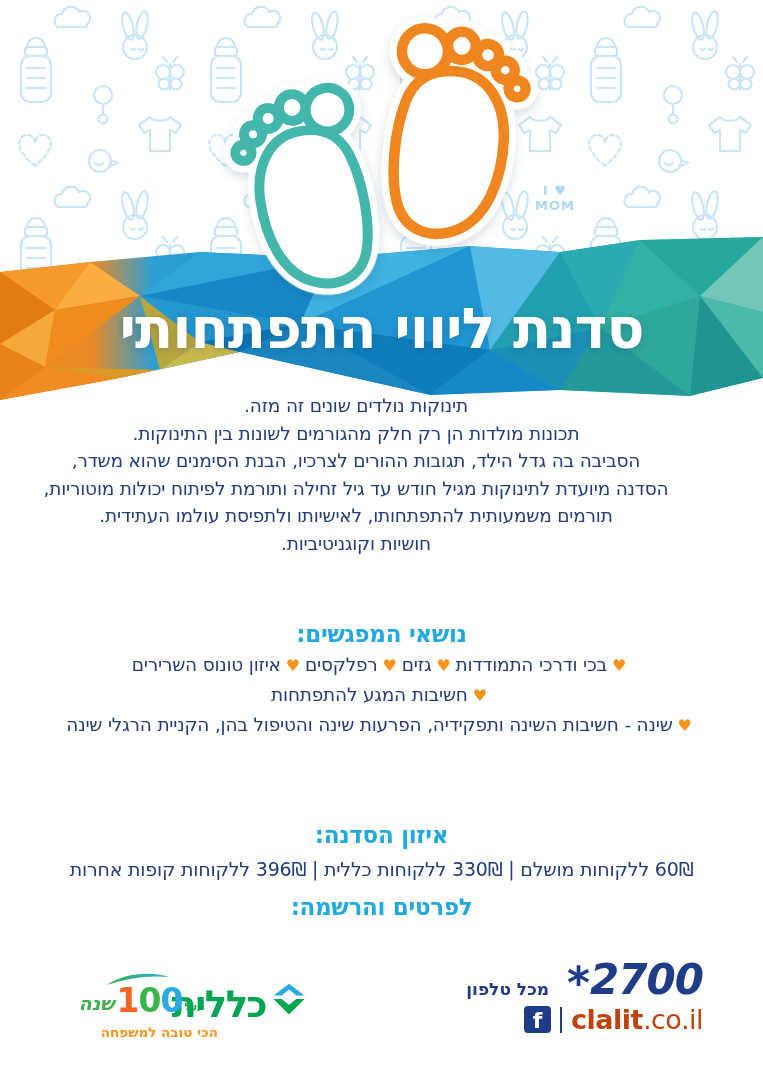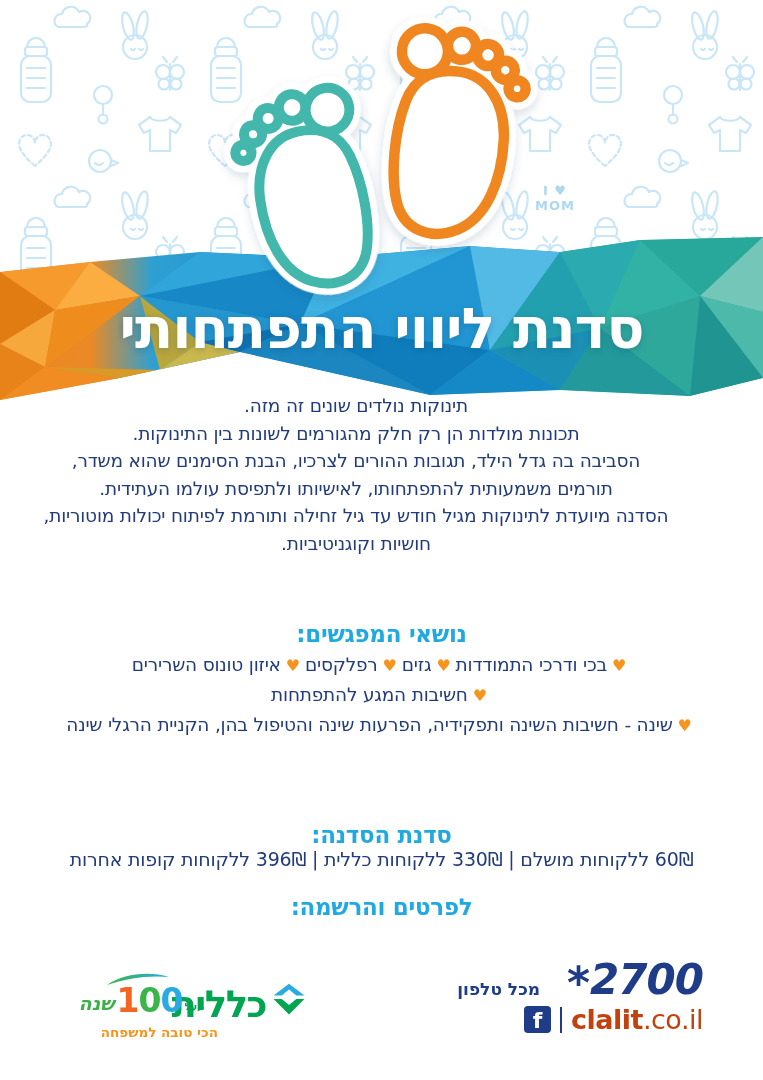--- a/index.html
+++ b/index.html
@@ -31,25 +31,25 @@
   }
   
   #topics{left:0;top:621px;width:763px;text-align:center;direction:rtl;}
   .section-heading{
     color:#1fa9e0;font-size:23px;font-weight:bold;letter-spacing:-0.3px;
   }
   #topics-list{margin-top:3px;color:#223b7c;font-size:18.5px;line-height:29px;letter-spacing:-0.2px;}
   .heart{color:#f7941e;font-size:16px;padding:0 5px;}
   
   #price{left:0;top:822px;width:763px;text-align:center;direction:rtl;}
-  #price-line{color:#223b7c;font-size:19px;letter-spacing:-0.2px;}
+  #price-line{margin-top:10px;color:#223b7c;font-size:19px;letter-spacing:-0.2px;}
   #registration{left:0;top:894px;width:763px;text-align:center;direction:rtl;}
   
   #contact{right:60px;top:960px;width:260px;}
-  #phone-row{display:flex;justify-content:flex-end;align-items:baseline;gap:27px;}
+  #phone-row{display:flex;justify-content:flex-end;align-items:baseline;gap:18px;}
   #phone-note{color:#1f3c88;font-size:17px;font-weight:bold;}
   #phone-number{
     color:#1f3c88;font-size:42px;font-weight:bold;font-style:italic;
     letter-spacing:-1px;line-height:40px;display:flex;align-items:center;
   }
   #phone-star{font-size:44px;position:relative;top:3px;margin-right:1px;}
   #web-row{margin-top:4px;display:flex;justify-content:flex-end;align-items:center;gap:9px;}
   #fb-icon{
     width:27px;height:27px;background:#1f3c88;border-radius:4px;
     color:#ffffff;font-weight:bold;font-size:22px;display:flex;
@@ -214,36 +214,36 @@
     <use href="#footShape" fill="#ffffff" stroke="#F0861F" stroke-width="10.5"></use>
   </g>
 </svg>
 
 <div id="main-title" class="abs">סדנת ליווי התפתחותי</div>
 
 <div id="intro" class="abs">
     <div>תינוקות נולדים שונים זה מזה.</div>
     <div>תכונות מולדות הן רק חלק מהגורמים לשונות בין התינוקות.</div>
     <div>הסביבה בה גדל הילד, תגובות ההורים לצרכיו, הבנת הסימנים שהוא משדר,</div>
+    <div>הסדנה מיועדת לתינוקות מגיל חודש עד גיל זחילה ותורמת לפיתוח יכולות מוטוריות,</div>
     <div>תורמים משמעותית להתפתחותו, לאישיותו ולתפיסת עולמו העתידית.</div>
-    <div>הסדנה מיועדת לתינוקות מגיל חודש עד גיל זחילה ותורמת לפיתוח יכולות מוטוריות,</div>
     <div>חושיות וקוגניטיביות.</div>
   </div>
 
 <div id="topics" class="abs">
   <div class="section-heading">נושאי המפגשים:</div>
   <div id="topics-list">
       <div><span class="heart">♥</span><span>בכי ודרכי התמודדות</span><span class="heart">♥</span><span>גזים</span><span class="heart">♥</span><span>רפלקסים</span><span class="heart">♥</span><span>איזון טונוס השרירים</span></div>
       <div><span class="heart">♥</span><span>חשיבות המגע להתפתחות</span></div>
       <div><span class="heart">♥</span><span>שינה - חשיבות השינה ותפקידיה, הפרעות שינה והטיפול בהן, הקניית הרגלי שינה</span></div>
     </div>
 </div>
 
 <div id="price" class="abs">
-  <div class="section-heading">סדנת הסדנה:</div>
+  <div class="section-heading">איזון הסדנה:</div>
   <div id="price-line">60₪ ללקוחות מושלם | 330₪ ללקוחות כללית | 396₪ ללקוחות קופות אחרות</div>
 </div>
 
 <div id="registration" class="abs">
   <div class="section-heading">לפרטים והרשמה:</div>
 </div>
 
 <div id="contact" class="abs">
   <div id="phone-row">
     <span id="phone-note">מכל טלפון</span>

